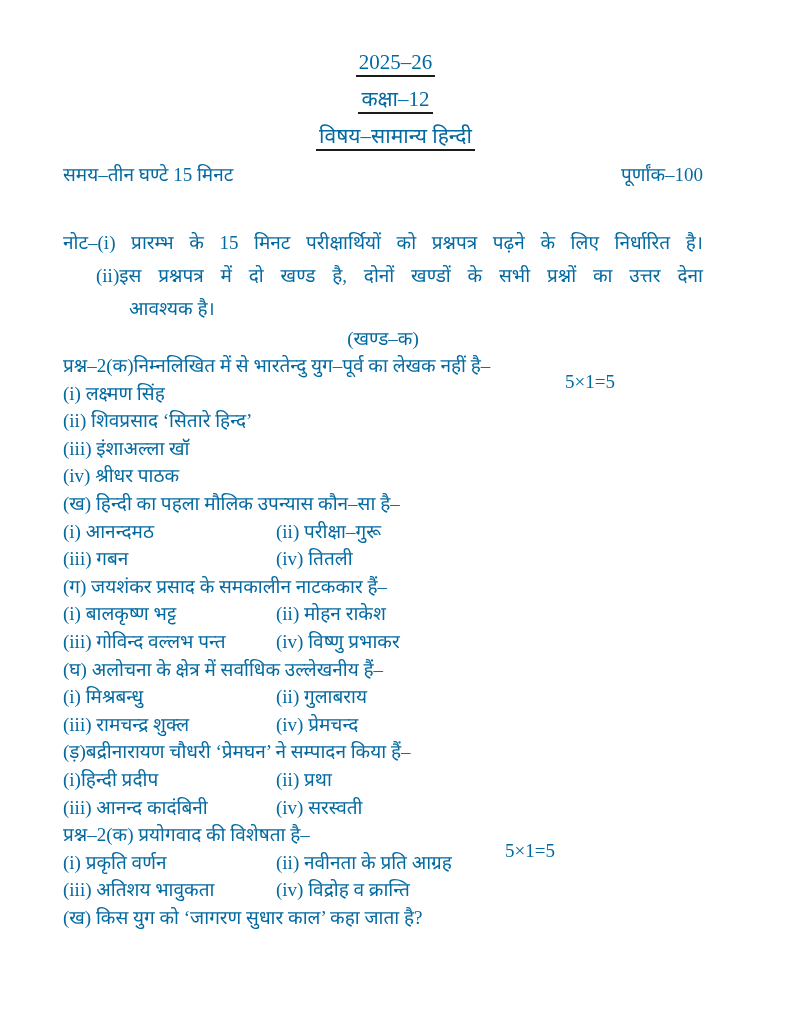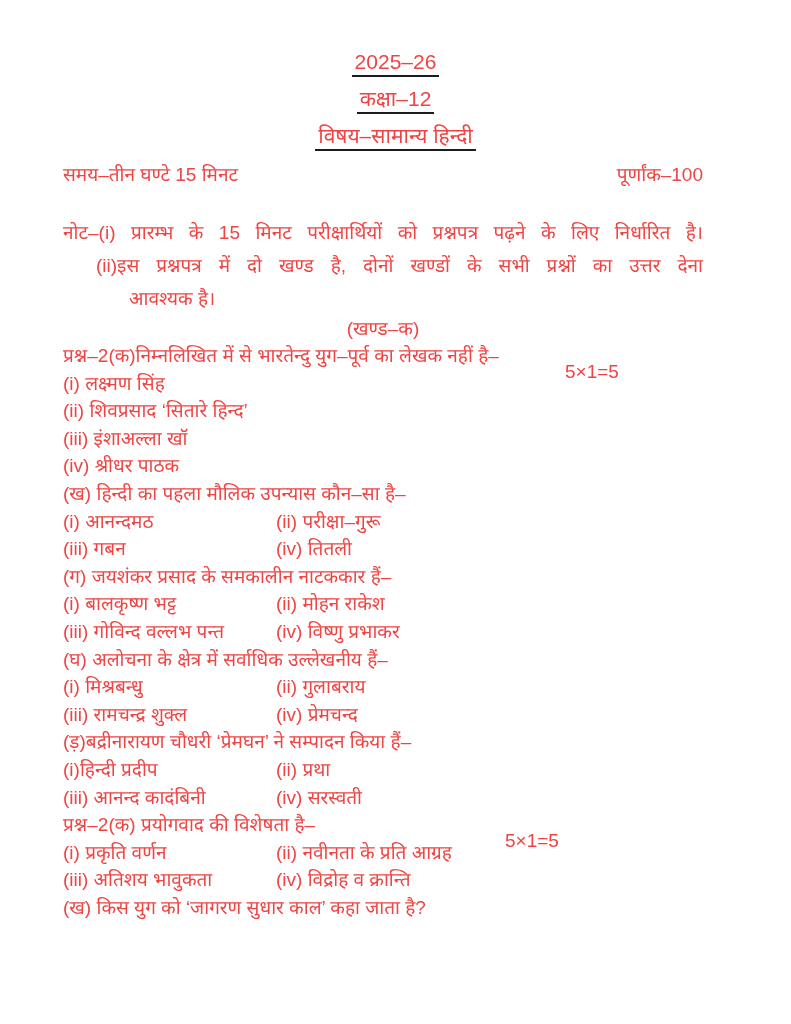--- a/index.html
+++ b/index.html
@@ -5,22 +5,22 @@
   html, body {
     margin: 0;
     padding: 0;
     background: #ffffff;
   }
   .page {
     position: relative;
     width: 791px;
     height: 1024px;
     background: #ffffff;
-    color: #ef4444;
-    font-family: Liberation Sans, sans-serif;
+    color: #0369a1;
+    font-family: Liberation Serif, serif;
     font-size: 19px;
     overflow: hidden;
   }
   .header {
     padding-top: 50px;
     text-align: center;
   }
   .header .hline {
     margin-bottom: 10px;
     line-height: 24px;
@@ -34,21 +34,21 @@
   .content {
     margin-left: 63px;
     width: 640px;
   }
   .meta {
     display: flex;
     justify-content: space-between;
     line-height: 27px;
   }
   .notes {
-    margin-top: 28px;
+    margin-top: 38px;
     line-height: 33px;
   }
   .note-l1, .note-l2 {
     text-align: justify;
     text-align-last: justify;
   }
   .note-l2 { padding-left: 33px; }
   .note-l3 { padding-left: 66px; }
   .section-title {
     text-align: center;

